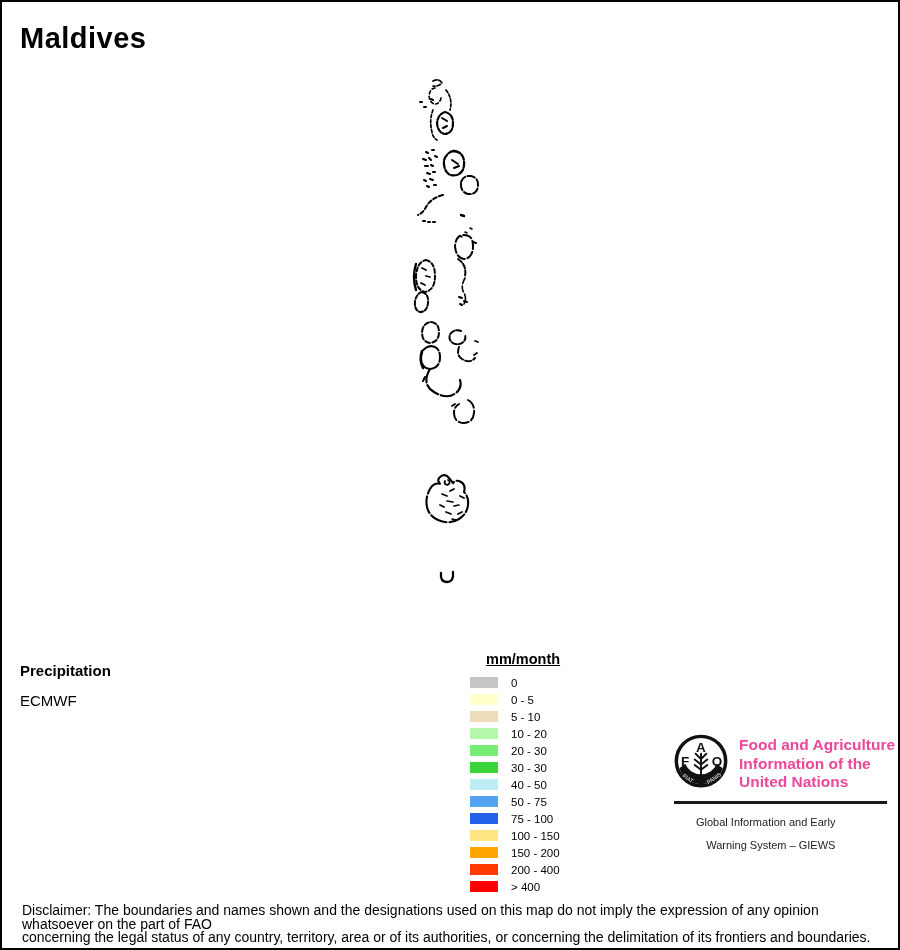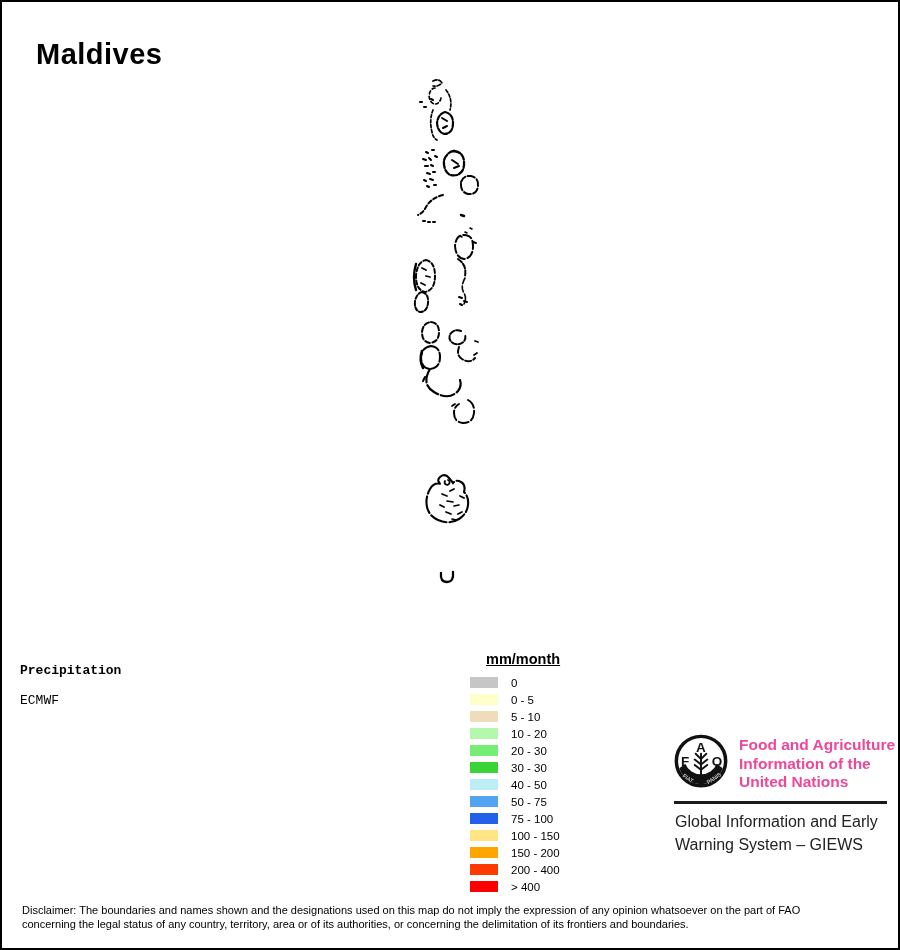--- a/index.html
+++ b/index.html
@@ -2,41 +2,41 @@
 <html><head>
 <meta charset="utf-8">
 <style>
   html,body{margin:0;padding:0;background:#888;}
   .page{
     position:relative; width:900px; height:950px; background:#fff;
     border:2px solid #000; box-sizing:border-box; overflow:hidden;
     font-family:"Liberation Sans", sans-serif; color:#000;
   }
   .title{
-    position:absolute; left:18px; top:20px; margin:16px;
+    position:absolute; left:18px; top:20px; margin:0;
     font-size:29px; font-weight:bold; letter-spacing:0.5px;
   }
   .map-svg{ position:absolute; left:0; top:0; }
 
-  .info-block{ position:absolute; left:18px; top:654px; font-size:13px; line-height:30px;font-family:Liberation Mono, monospace; }
+  .info-block{ position:absolute; left:18px; top:654px; font-size:15px; line-height:30px; }
   .info-block .param{ font-weight:bold; }
 
   .legend{ position:absolute; left:468px; top:649px; }
   .legend-title{ font-size:14.5px; font-weight:bold; text-decoration:underline; margin:0 0 7px 16px; }
   .legend-row{ display:flex; align-items:center; height:17px; }
   .swatch{ width:28px; height:11px; margin-right:13px; flex:0 0 auto; }
   .legend-label{ font-size:11.5px; }
 
   .fao-block{ position:absolute; left:670px; top:731px; display:flex; align-items:flex-start; }
   .fao-logo{ flex:0 0 auto; margin-right:9px; }
   .fao-org{ font-size:15.5px; font-weight:bold; line-height:18.5px; color:#ec4899; padding-top:3px; }
   .fao-divider{ position:absolute; left:672px; top:799px; width:213px; height:3px; background:#1a1a1a; }
-  .giews{ position:absolute; left:673px; top:809px; font-size:16px; line-height:22.5px; color:#222; }
+  .giews{ position:absolute; left:694px; top:809px; font-size:11px; line-height:22.5px; color:#222;text-align:right; }
 
-  .disclaimer{ position:absolute; left:20px; top:902px; width:852px; font-size:11px; line-height:13.5px; }
+  .disclaimer{ position:absolute; left:20px; top:902px; width:852px; font-size:14px; line-height:13.5px; }
 </style>
 </head>
 <body>
 
 <div class="page">
 
   <h1 class="title">Maldives</h1>
 
   <svg class="map-svg" width="900" height="950" viewBox="0 0 900 950" aria-hidden="true">
     <g stroke="#000" fill="none" stroke-width="1.7" stroke-linecap="round">

